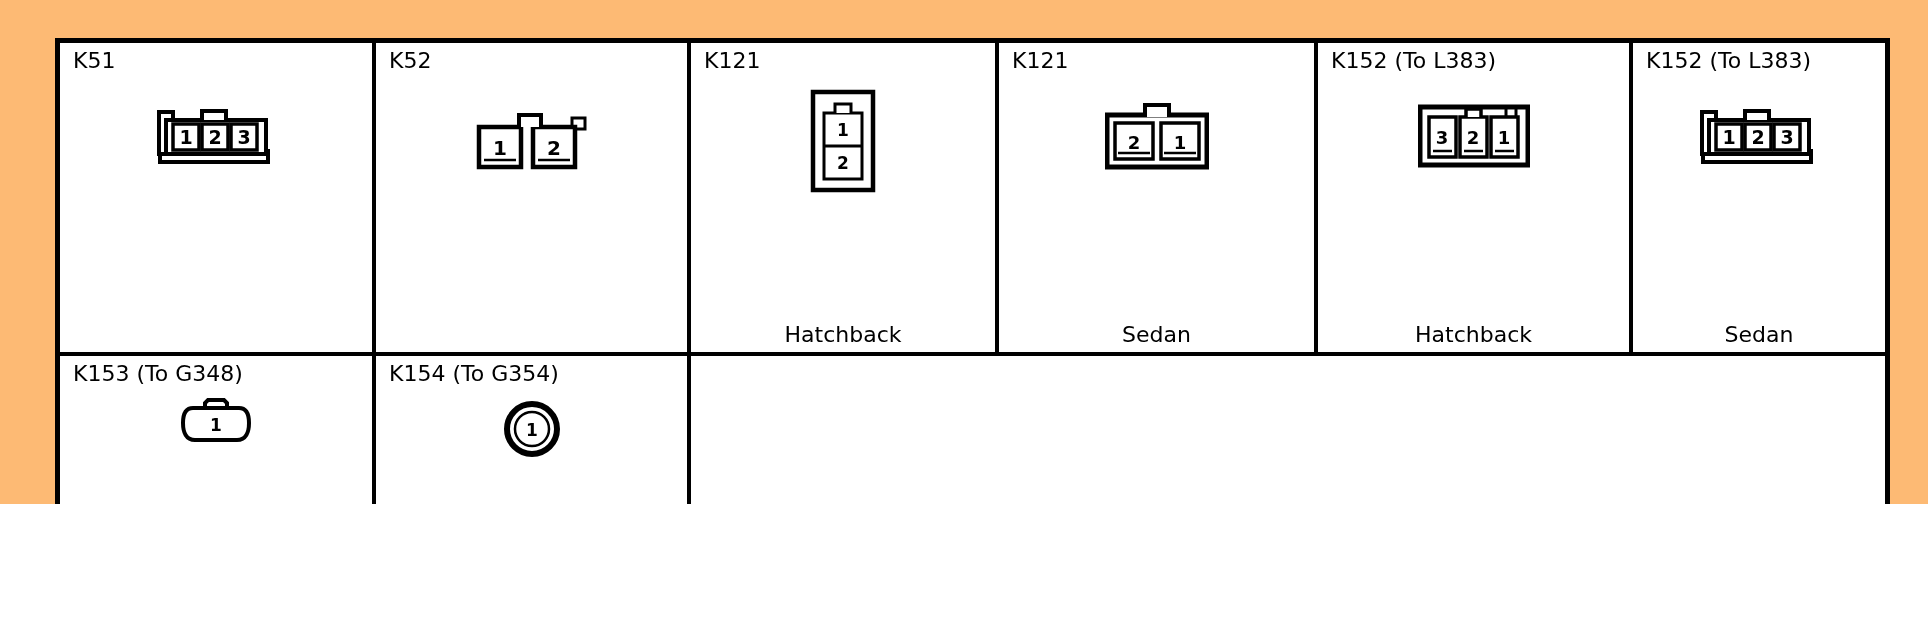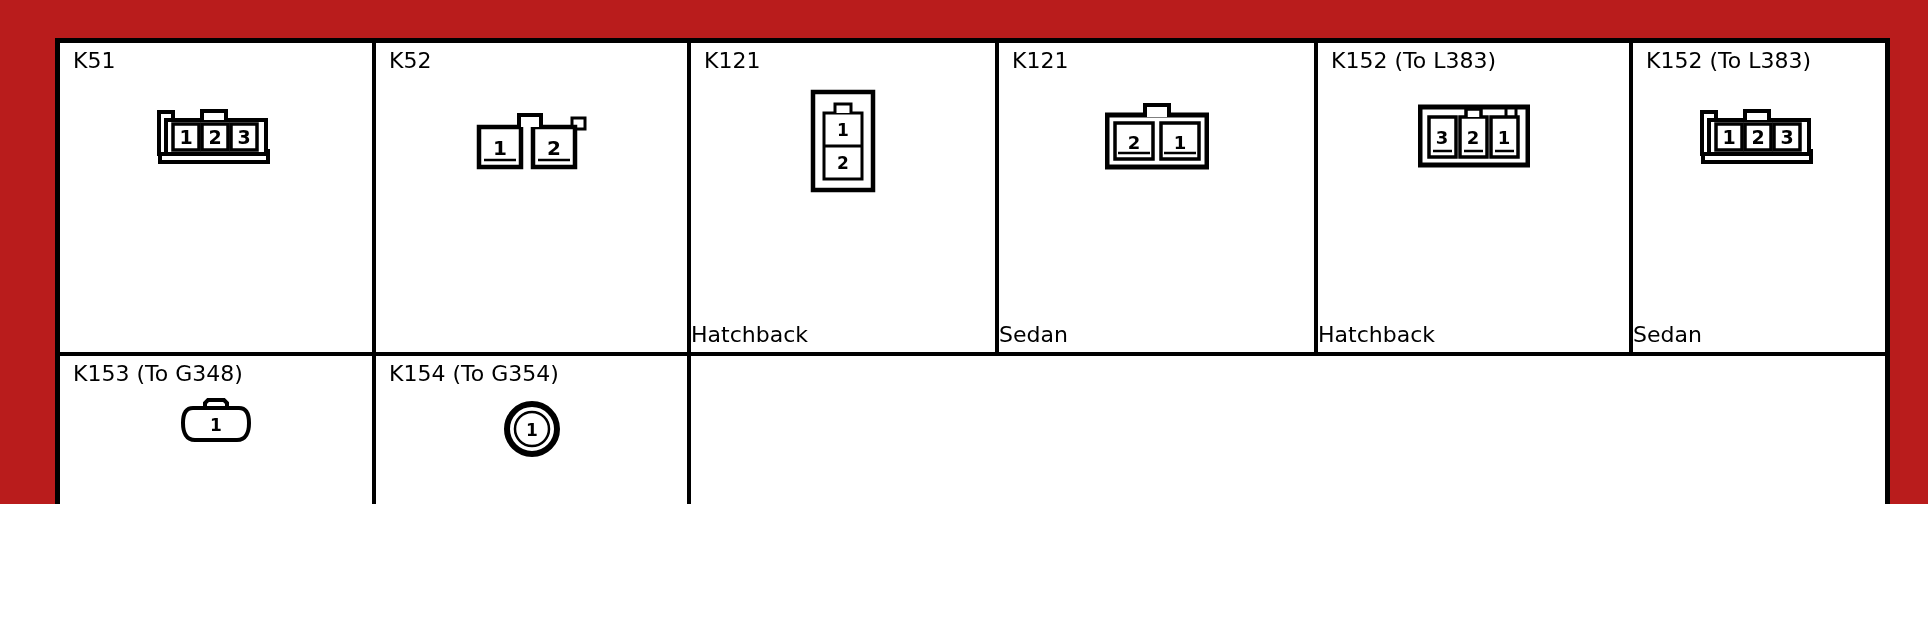--- a/index.html
+++ b/index.html
@@ -1,20 +1,20 @@
 <!DOCTYPE html>
 <html><head>
 <meta charset="utf-8">
 <style>
   html, body { margin: 0; padding: 0; background: #ffffff; }
   #canvas {
     position: relative;
     width: 1928px;
     height: 504px;
-    background: #b91c1c;
+    background: #fdba74;
     font-family: "DejaVu Sans", "Liberation Sans", sans-serif;
     color: #000000;
     overflow: hidden;
   }
   #grid {
     position: absolute;
     left: 55px;
     top: 38px;
     width: 1835px;
     height: 587px;
@@ -38,21 +38,21 @@
     left: 13px;
     font-size: 22px;
     line-height: 26px;
     white-space: nowrap;
   }
   .variant-label {
     position: absolute;
     bottom: 5px;
     left: 0;
     width: 100%;
-    text-align: left;
+    text-align: center;
     font-size: 22px;
   }
   .conn {
     position: absolute;
     left: 50%;
     transform: translateX(-50%);
   }
   .s  { fill: #ffffff; stroke: #000000; }
   text.pin {
     font-family: "DejaVu Sans", "Liberation Sans", sans-serif;

